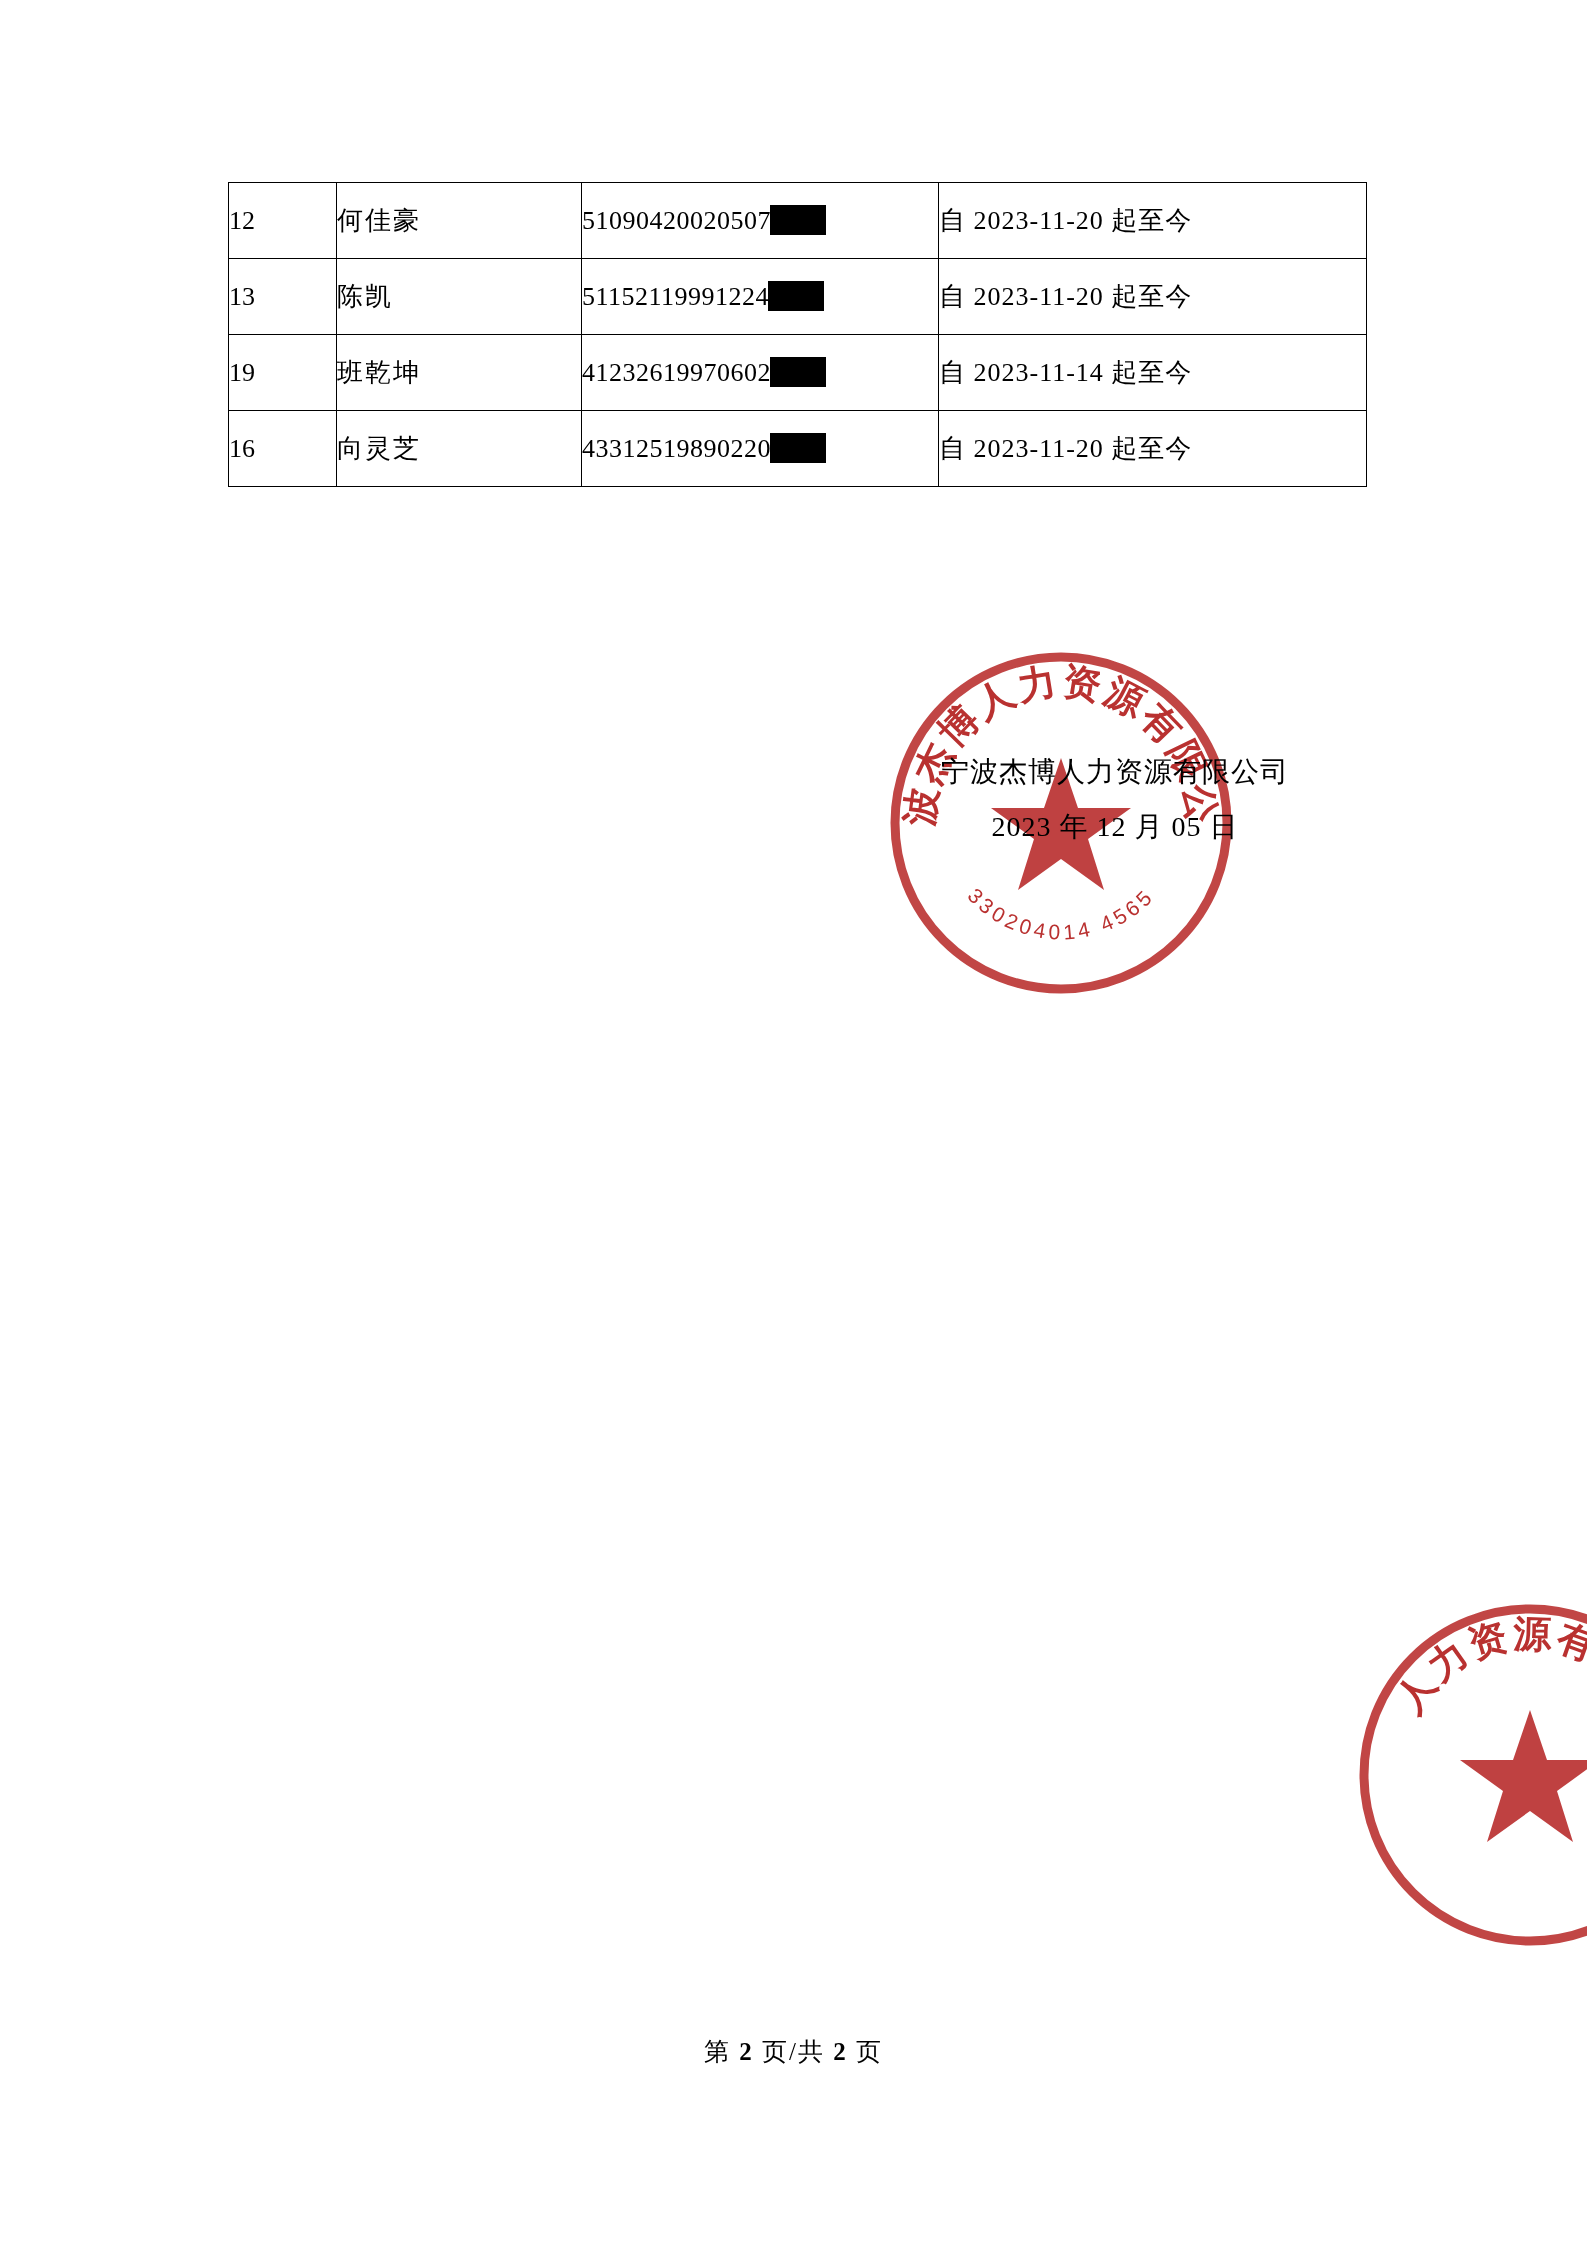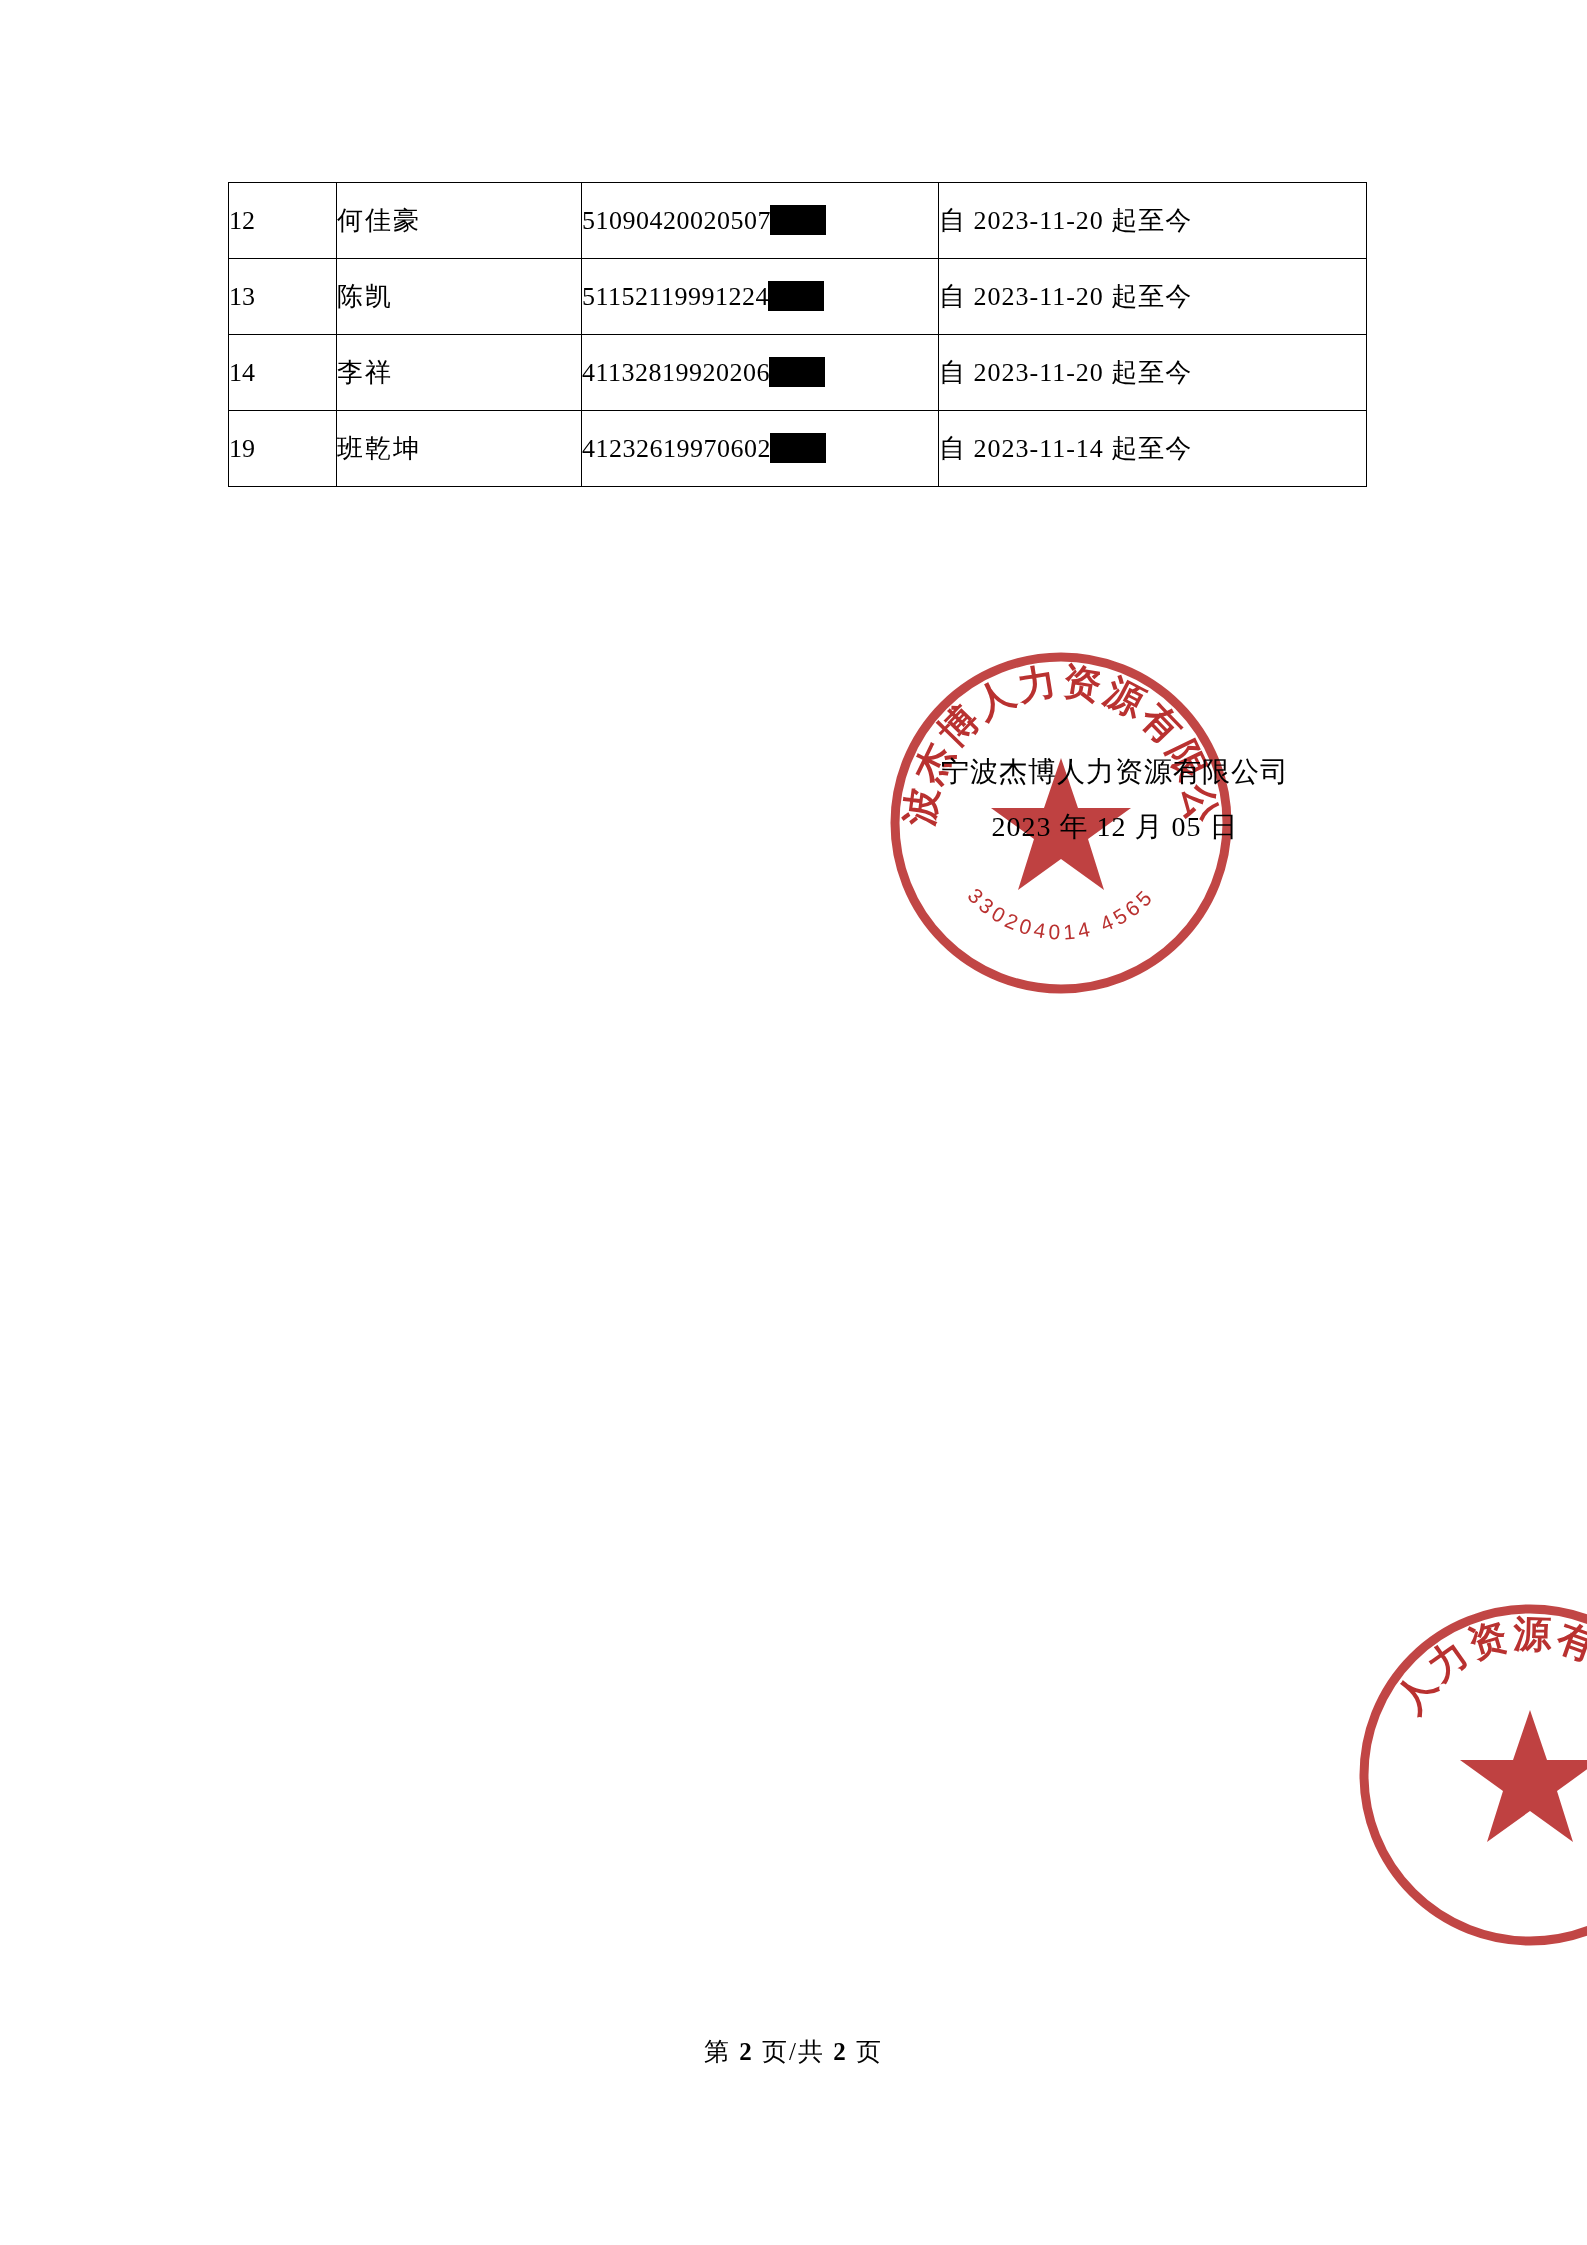--- a/index.html
+++ b/index.html
@@ -148,36 +148,36 @@
       <td>13</td>
       <td class="cell-name">陈凯</td>
       <td class="cell-id"><span class="id-text">51152119991224</span><span class="redact"></span></td>
       <td class="cell-period">
         <span>自</span>
         <span class="num">2023-11-20</span>
         <span>起至今</span>
       </td>
     </tr>
     <tr>
-      <td>14</td>
-      <td class="cell-name">李祥</td>
-      <td class="cell-id"><span class="id-text">41132819920206</span><span class="redact"></span></td>
-      <td class="cell-period">
-        <span>自</span>
-        <span class="num">2023-11-20</span>
-        <span>起至今</span>
-      </td>
-    </tr>
-    <tr>
       <td>19</td>
       <td class="cell-name">班乾坤</td>
       <td class="cell-id"><span class="id-text">41232619970602</span><span class="redact"></span></td>
       <td class="cell-period">
         <span>自</span>
         <span class="num">2023-11-14</span>
+        <span>起至今</span>
+      </td>
+    </tr>
+    <tr>
+      <td>16</td>
+      <td class="cell-name">向灵芝</td>
+      <td class="cell-id"><span class="id-text">43312519890220</span><span class="redact"></span></td>
+      <td class="cell-period">
+        <span>自</span>
+        <span class="num">2023-11-20</span>
         <span>起至今</span>
       </td>
     </tr>
   </tbody>
 </table>
 
 <div class="seal seal-main">
   <svg viewBox="0 0 350 350" xmlns="http://www.w3.org/2000/svg">
     <defs>
       <path id="topArcMain" d="M 47,175 A 128,128 0 0 1 303,175" fill="none"></path>

